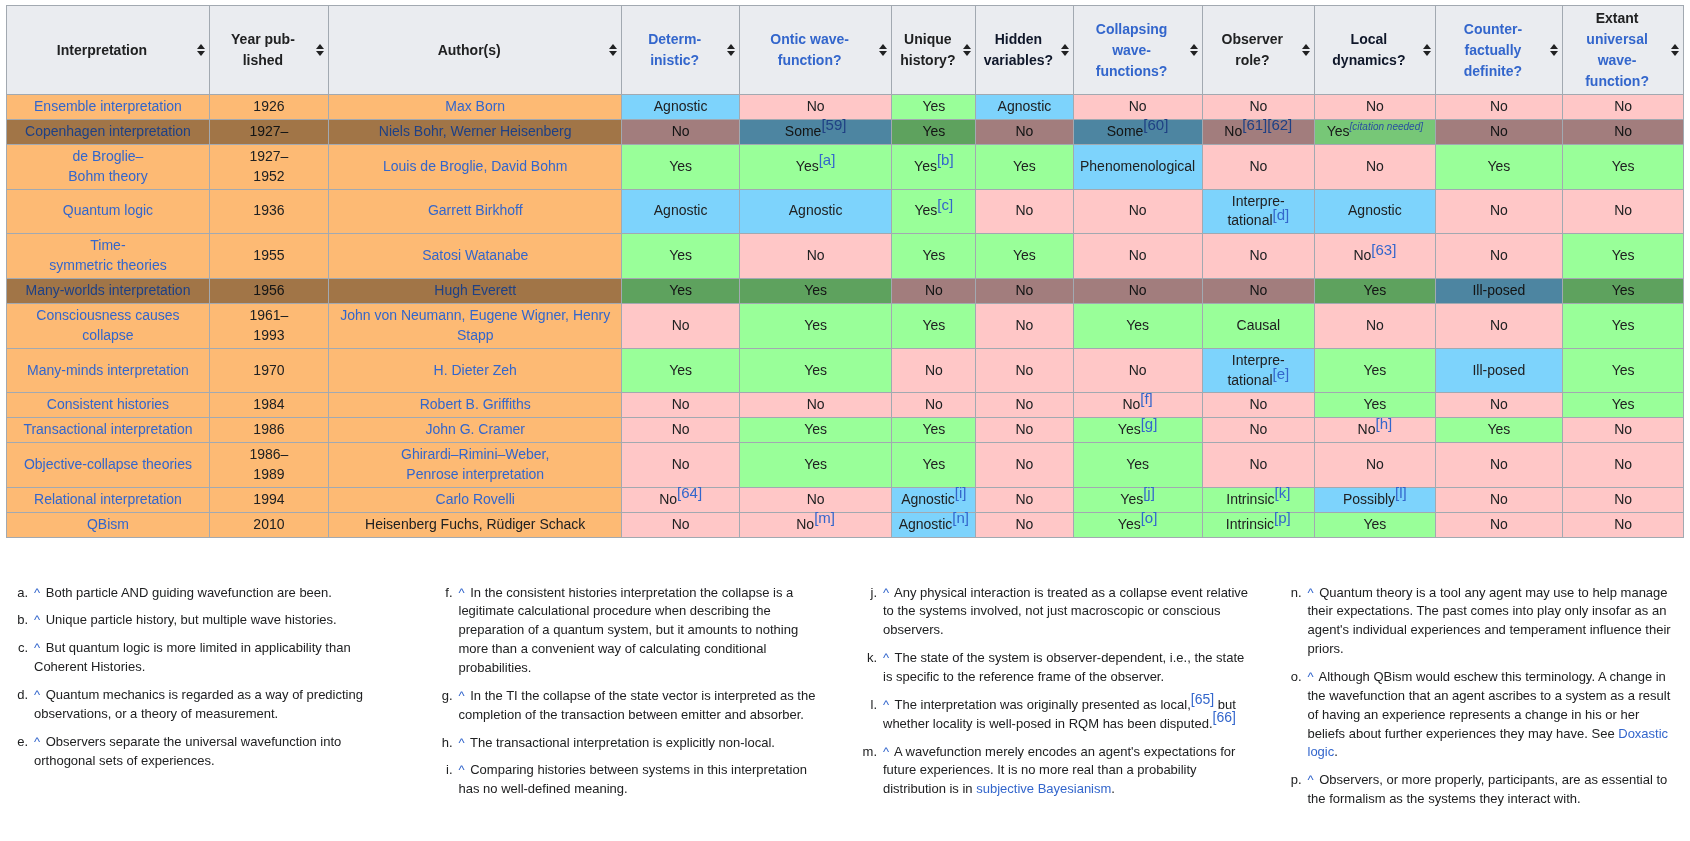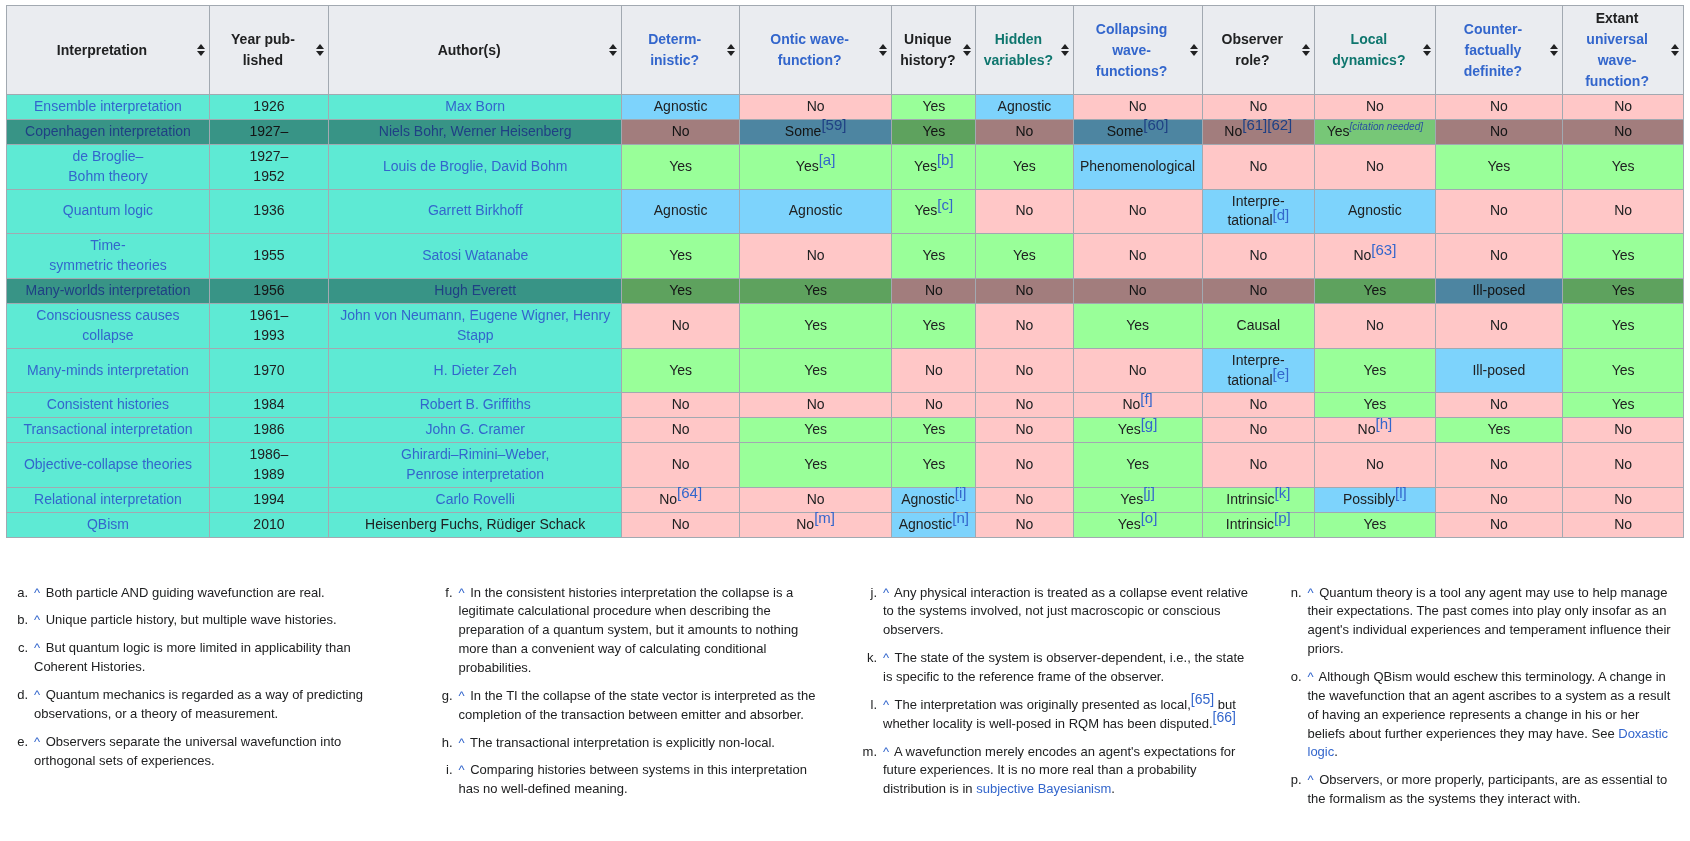--- a/index.html
+++ b/index.html
@@ -26,35 +26,35 @@
   .qi th {
     background: #eaecf0;
     font-weight: bold;
     position: relative;
     height: 88px;
     padding: 2px 17px 2px 5px;
     cursor: pointer;
     line-height: 1.5;
   }
   .qi a { text-decoration: none; color: #3366cc; }
-  .qi a.navy { color: #0f766e; }
+  .qi a.navy { color: #0f172a; }
   .sort-icon {
     position: absolute;
     right: 4px;
     top: 50%;
     transform: translateY(-50%);
     display: flex;
     flex-direction: column;
     align-items: center;
     gap: 2px;
   }
   .tri { width: 0; height: 0; border-left: 4px solid transparent; border-right: 4px solid transparent; }
   .tri.up   { border-bottom: 5px solid #202122; }
   .tri.down { border-top: 5px solid #202122; }
-  td.meta { background: #5eead4; }
+  td.meta { background: #fdba74; }
   td.val.yes, td.val.cn { background: #99ff99; margin-left: 35px; }
   td.val.no      { background: #ffc7c7; }
   td.val.partial { background: #7dd3fc; }
   tr.hl td { filter: brightness(0.63) saturate(1.05); }
   tr.hl td.val.cn { filter: brightness(0.78); }
   sup.ref { line-height: 0; }
   sup.ref a { font-size: 15px; }
   sup.ref a.cn-sup { font-style: italic; font-size: 10px; }
   .footnotes {
     display: flex;
@@ -314,21 +314,21 @@
         <td class="val no"><span class="val-text">No</span></td>
         <td class="val no"><span class="val-text">No</span></td>
       </tr>
     </tbody>
 </table>
 
 <div class="footnotes">
     <div class="fcol">
       <div class="note">
         <span class="nmark">a.</span>
-        <span class="ntext"><a class="caret">^</a> <span class="seg">Both particle AND guiding wavefunction are real.</span></span>
+        <span class="ntext"><a class="caret">^</a> <span class="seg">Both particle AND guiding wavefunction are been.</span></span>
       </div>
       <div class="note">
         <span class="nmark">b.</span>
         <span class="ntext"><a class="caret">^</a> <span class="seg">Unique particle history, but multiple wave histories.</span></span>
       </div>
       <div class="note">
         <span class="nmark">c.</span>
         <span class="ntext"><a class="caret">^</a> <span class="seg">But quantum logic is more limited in applicability than Coherent Histories.</span></span>
       </div>
       <div class="note">

